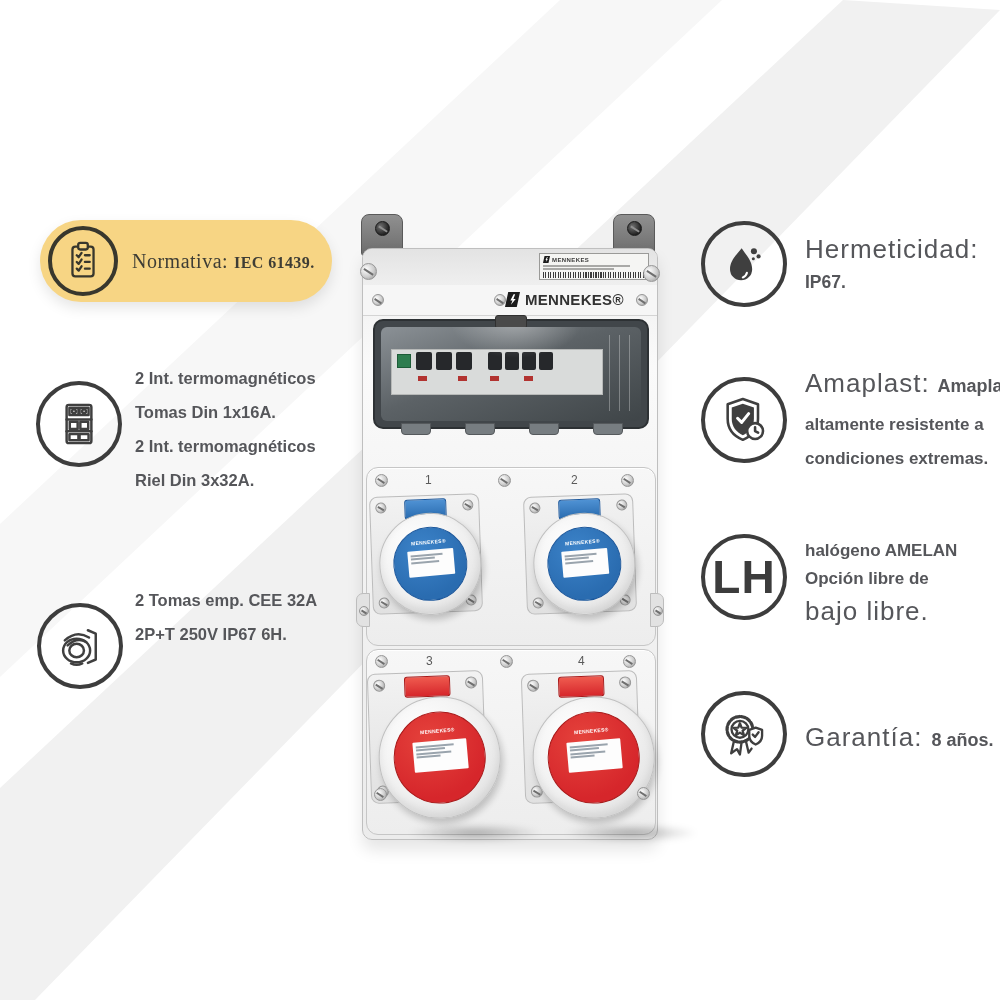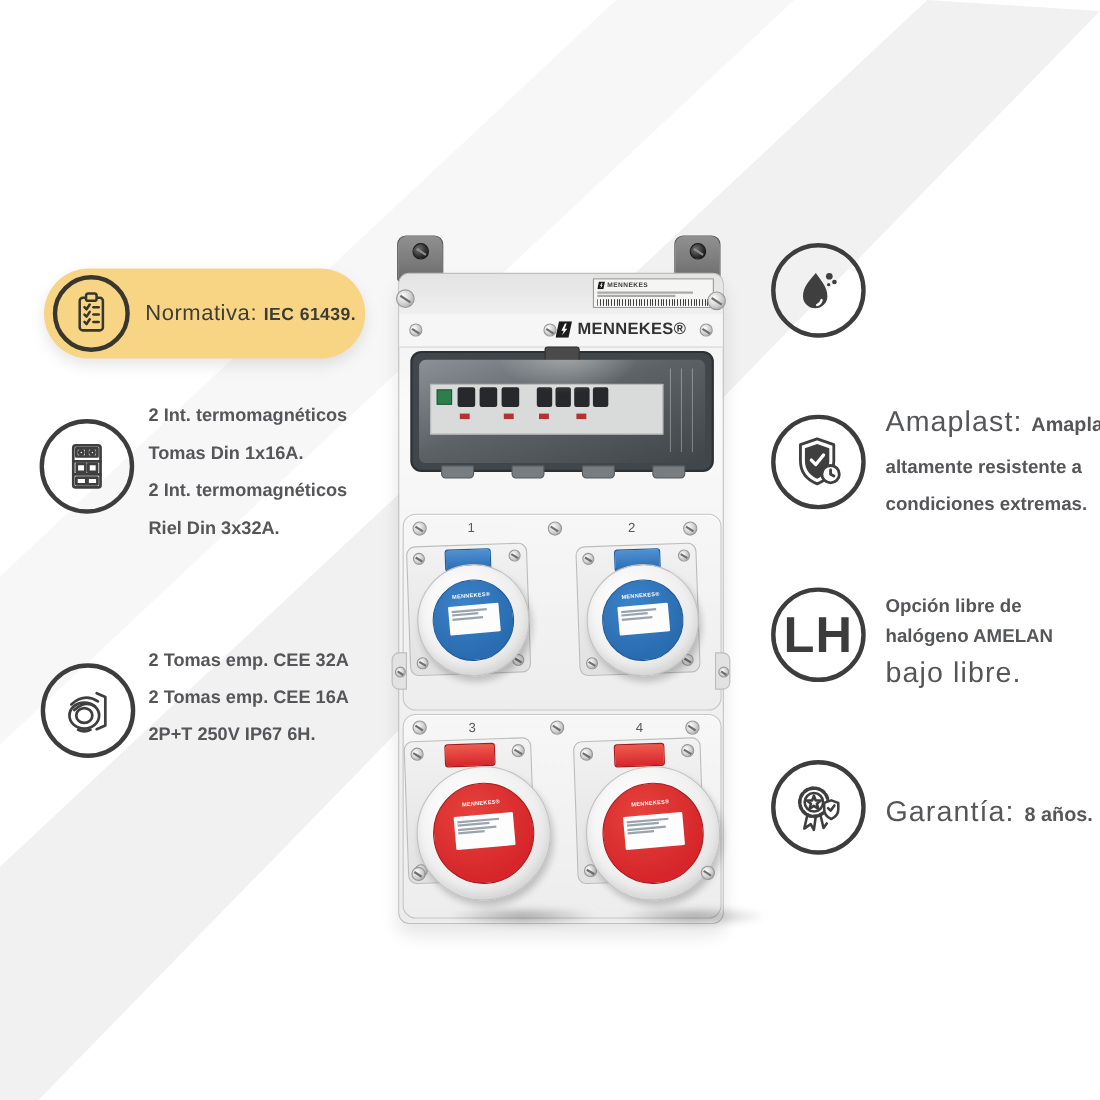--- a/index.html
+++ b/index.html
@@ -80,21 +80,21 @@
 </head>
 <body>
 
 <div class="canvas">
 
   <svg class="bg" width="1000" height="1000" viewBox="0 0 1000 1000">
     <polygon points="560,0 722,0 0,677 0,524" fill="#f7f7f7"></polygon>
     <polygon points="843,0 1000,10 35,1000 0,1000 0,788" fill="#f1f1f1"></polygon>
   </svg>
 
-  <div class="abs fg pill" style="left:40px;top:244px;">
+  <div class="abs fg pill" style="left:40px;top:220px;font-family:Liberation Serif, serif;">
     <div class="icircle">
       <svg width="46" height="46" viewBox="0 0 48 48" fill="none" stroke="#38372d" stroke-width="2.4" stroke-linecap="round" stroke-linejoin="round">
         <rect x="13" y="9" width="22" height="31" rx="3"></rect>
         <rect x="19" y="5" width="10" height="7" rx="2" fill="#f7d584"></rect>
         <polyline points="17.5,18 19.5,20 22.5,15.5"></polyline>
           <line x1="26" y1="18" x2="31" y2="18"></line>
         <polyline points="17.5,25 19.5,27 22.5,22.5"></polyline>
           <line x1="26" y1="25" x2="31" y2="25"></line>
         <polyline points="17.5,32 19.5,34 22.5,29.5"></polyline>
           <line x1="26" y1="32" x2="31" y2="32"></line>
@@ -130,33 +130,36 @@
       <path d="M31 10 l7 3 v23 l-7 3"></path>
       <path d="M10.5 19 Q21 9.5 32 16.5"></path>
       <path d="M13 23.5 Q21.5 15.5 29.5 20.5"></path>
       <ellipse cx="21" cy="28" rx="12" ry="10.5"></ellipse>
       <ellipse cx="21" cy="28" rx="6.5" ry="6"></ellipse>
       <path d="M16 39.5 q5 2.5 10 0"></path>
     </svg>
   </div>
   <div class="abs fg speclines" style="left:135px;top:583px;">
     <div>2 Tomas emp. CEE 32A</div>
-    <div>2 Tomas emp. CEE 16A</div>
     <div>2P+T 250V IP67 6H.</div>
   </div>
 
   <div class="abs fg icircle" style="left:701px;top:221px;">
     <svg width="56" height="56" viewBox="0 0 48 48" fill="none" stroke="#3f3f3f" stroke-width="2" stroke-linecap="round">
       <path fill="#3f3f3f" stroke="none" d="M22 10.5 C26 16.5 31 21.5 31 28.5 a9.5 9.5 0 1 1 -19 0 C12 21.5 17 16.5 22 10.5 Z"></path>
       <circle cx="32.5" cy="13" r="2.6" fill="#3f3f3f" stroke="none"></circle>
       <circle cx="36.5" cy="17.5" r="1.8" fill="#3f3f3f" stroke="none"></circle>
       <circle cx="32" cy="19.5" r="1.3" fill="#3f3f3f" stroke="none"></circle>
       <path d="M26.5 31.5 a5.5 5.5 0 0 1 -3.5 4" stroke="#ffffff" stroke-width="1.8"></path>
     </svg>
   </div>
+  <div class="abs fg" style="left:805px;top:234px;">
+    <div class="h2">Hermeticidad:</div>
+    <div class="bb" style="margin-top:7px;">IP67.</div>
+  </div>
 
   <div class="abs fg icircle" style="left:701px;top:377px;">
     <svg width="56" height="56" viewBox="0 0 48 48" fill="none" stroke="#3f3f3f" stroke-width="2.2" stroke-linecap="round" stroke-linejoin="round">
       <path d="M23 6 L36 10.5 V23 C36 32 30.5 38 23 41 C15.5 38 10 32 10 23 V10.5 Z"></path>
       <path fill="#3f3f3f" stroke="none" d="M23 10 L32.5 13.3 V23 C32.5 30 28.5 34.5 23 37 C17.5 34.5 13.5 30 13.5 23 V13.3 Z"></path>
       <polyline points="18.5,22.5 22,26 28,18.5" stroke="#ffffff" stroke-width="2.6"></polyline>
       <circle cx="33.5" cy="33.5" r="6.8" fill="#ffffff"></circle>
       <path d="M33.5 30.2 v3.3 l2.6 1.4"></path>
     </svg>
   </div>
@@ -166,22 +169,22 @@
       <div>altamente resistente a</div>
       <div>condiciones extremas.</div>
     </div>
   </div>
 
   <div class="abs fg icircle" style="left:701px;top:534px;">
     <div class="lh-text">LH</div>
   </div>
   <div class="abs fg" style="left:805px;top:537px;">
     <div class="boldlines" style="line-height:28px;">
+      <div style="line-height:28px;">halógeno AMELAN</div>
       <div style="line-height:28px;">Opción libre de</div>
-      <div style="line-height:28px;">halógeno AMELAN</div>
     </div>
     <div class="h2" style="margin-top:3px;">bajo libre.</div>
   </div>
 
   <div class="abs fg icircle" style="left:701px;top:691px;">
     <svg width="56" height="56" viewBox="0 0 48 48" fill="none" stroke="#3f3f3f" stroke-width="2" stroke-linecap="round" stroke-linejoin="round">
       <circle cx="20.5" cy="20" r="11" stroke-width="2.8" stroke-dasharray="3.1 1.7"></circle>
       <circle cx="20.5" cy="20" r="7.2"></circle>
       <path d="M20.5 14.8 L21.9 18.6 L26 18.7 L22.8 21.2 L24 25.2 L20.5 22.8 L17 25.2 L18.2 21.2 L15 18.7 L19.1 18.6 Z"></path>
       <path d="M15.5 29.5 L13 40.5 L18 37 L20.5 41.5 L22 30.5"></path>

